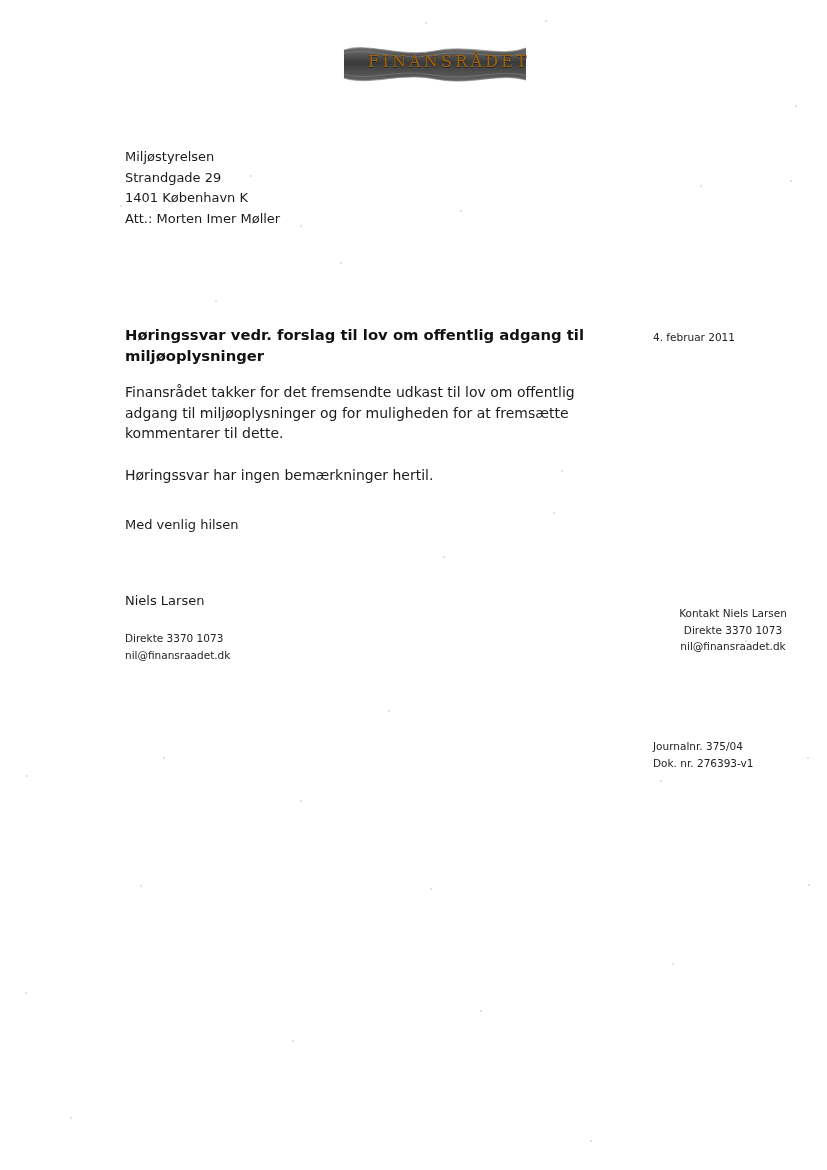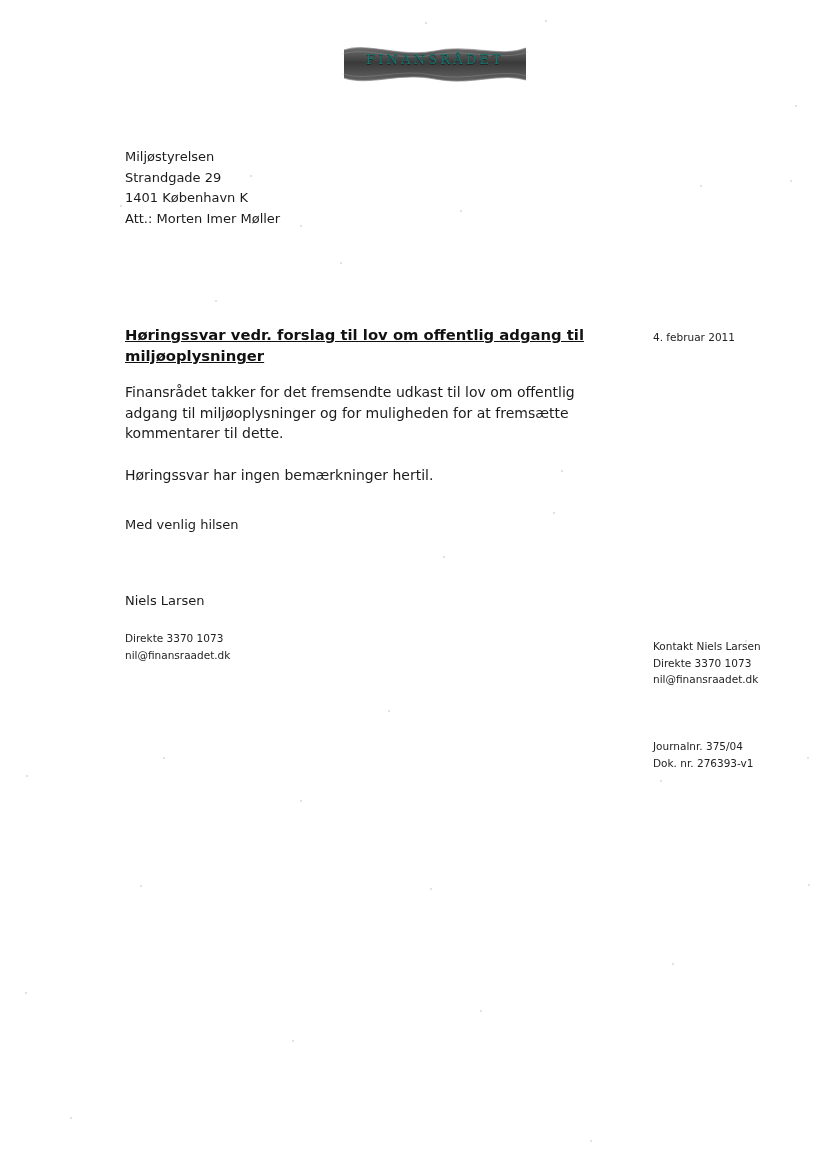--- a/index.html
+++ b/index.html
@@ -40,25 +40,25 @@
     position: absolute;
     left: 0; top: 0;
     width: 190px;
     height: 52px;
   }
   .logo-text {
     position: absolute;
     left: 0;
     top: 14px;
     width: 190px;
-    text-align: center;
+    text-align: right;
     font-family: "DejaVu Serif", serif;
-    font-size: 13px;
+    font-size: 16px;
     letter-spacing: 3.2px;
-    color: #0f766e;
+    color: #a16207;
     text-shadow: 0 1px 0 rgba(0,0,0,0.45);
   }
 
   
   .address {
     position: absolute;
     left: 125px;
     top: 147px;
     font-size: 13px;
     line-height: 20.5px;
@@ -69,21 +69,20 @@
   
   .doc-title {
     position: absolute;
     left: 125px;
     top: 324px;
     width: 490px;
     font-size: 14.8px;
     font-weight: bold;
     line-height: 21px;
     color: #111111;
-    text-decoration: underline;
   }
 
   
   .body-text {
     position: absolute;
     left: 125px;
     top: 382px;
     width: 492px;
     font-size: 14px;
     line-height: 20.5px;
@@ -124,21 +123,21 @@
     left: 653px;
     width: 160px;
     font-size: 10.5px;
     line-height: 16.5px;
     color: #232323;
   }
   .side-date { top: 329px; }
   .side-company { top: 368px; }
   .side-phone { top: 442px; }
   .side-web { top: 500px; }
-  .side-kontakt { top: 638px; }
+  .side-kontakt { top: 605px; text-align: center; }
   .side-journal { top: 718px; margin-top: 20px; }
   .side div { white-space: pre; }
 
   .side .phone-row {
     display: block;
   }
   .side .phone-row .lbl {
     display: inline-block;
     width: 38px;
   }

